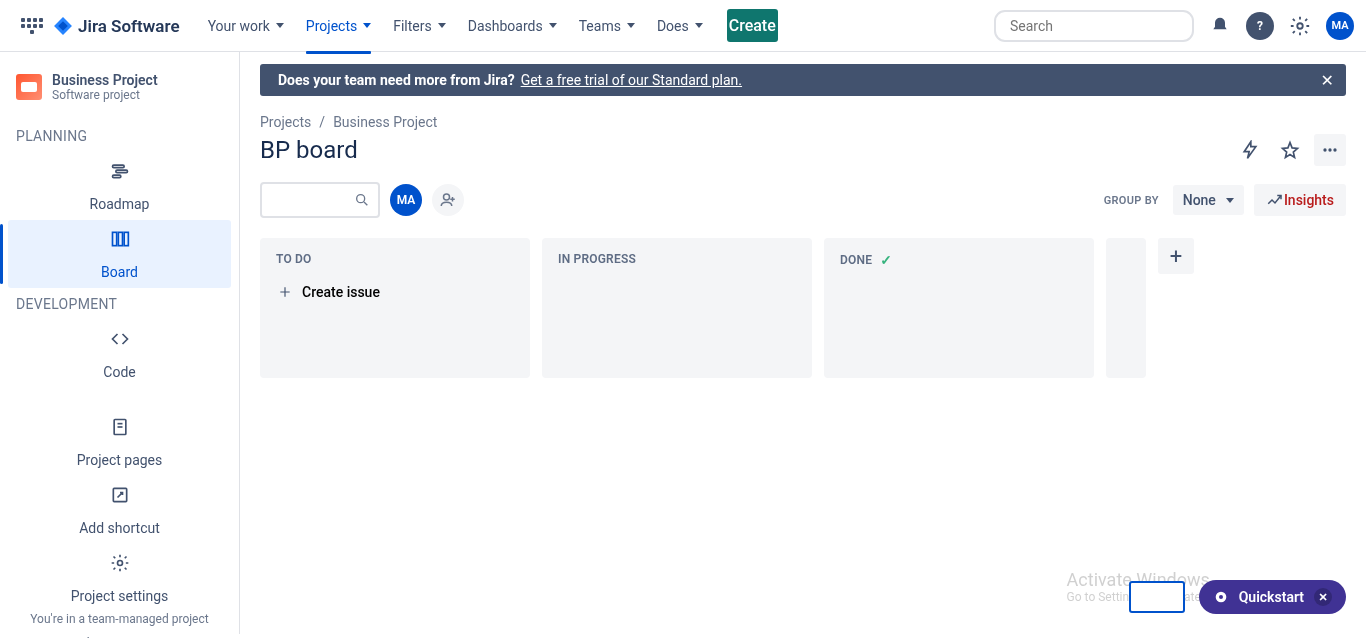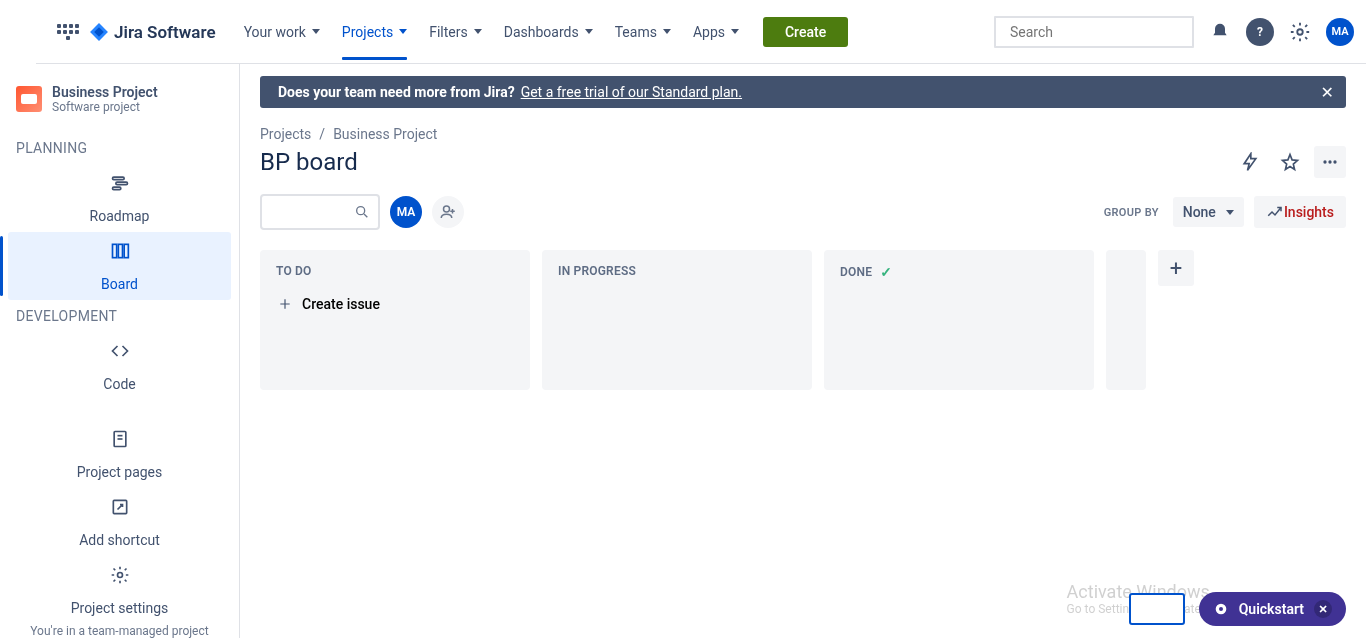--- a/index.html
+++ b/index.html
@@ -1,30 +1,30 @@
 <!DOCTYPE html>
 <html><head>
 <meta charset="utf-8">
 <style>
 * { margin: 0; padding: 0; box-sizing: border-box; font-family: -apple-system, BlinkMacSystemFont, "Segoe UI", Roboto, sans-serif; }
 body { width: 1366px; height: 638px; overflow: hidden; background: #fff; color: #172B4D; }
-.topbar { height: 64px; display: flex; align-items: center; padding: 0 12px; border-bottom: 1px solid #dfe1e6; margin-left: 36px; }
+.topbar { height: 52px; display: flex; align-items: center; padding: 0 12px; border-bottom: 1px solid #dfe1e6; }
 .apps-icon { width: 24px; height: 24px; display: flex; flex-wrap: wrap; gap: 2px; align-content: center; justify-content: center; cursor: pointer; margin: 0 8px; }
 .apps-icon span { width: 4px; height: 4px; background: #42526E; border-radius: 1px; }
 .logo { display: flex; align-items: center; gap: 4px; margin-right: 18px; cursor: pointer; }
 .logo svg { width: 22px; height: 22px; }
 .logo-text { font-size: 17px; font-weight: 600; color: #253858; }
 .nav { display: flex; align-items: center; gap: 2px; }
 .nav-item { display: flex; align-items: center; gap: 4px; padding: 6px 10px; cursor: pointer; font-size: 14px; color: #42526E; border-radius: 3px; position: relative; }
 .nav-item.active { color: #0052CC; }
 .nav-item.active::after { content:''; position:absolute; bottom:-14px; left:10px; right:10px; height:3px; background:#0052CC; border-radius: 1px;}
 .chev { width: 0; height: 0; border-left: 4px solid transparent; border-right: 4px solid transparent; border-top: 5px solid currentColor; margin-left: 2px; }
-.create-btn { background: #4d7c0f; color: #fff; border: none; padding: 7px 22px; border-radius: 3px; font-size: 14px; font-weight: 500; cursor: pointer; margin-left: 12px; }
+.create-btn { background: #0f766e; color: #fff; border: none; padding: 7px 2px; border-radius: 3px; font-size: 16px; font-weight: 500; cursor: pointer; margin-left: 12px; }
 .topbar-right { margin-left: auto; display: flex; align-items: center; gap: 12px; }
-.search-box { display: flex; align-items: center; border: 2px solid #dfe1e6; border-radius: 1px; padding: 4px 8px; width: 200px; height: 32px; }
+.search-box { display: flex; align-items: center; border: 2px solid #dfe1e6; border-radius: 11px; padding: 4px 8px; width: 200px; height: 32px; }
 .search-box input { border: none; outline: none; font-size: 14px; flex: 1; margin-left: 6px; }
 .top-icon { width: 28px; height: 28px; color: #42526E; cursor: pointer; display: flex; align-items: center; justify-content: center; border-radius: 50%; }
 .top-icon.filled { background: #42526E; color: #fff; }
 .avatar { width: 28px; height: 28px; border-radius: 50%; background: #0052CC; color: #fff; display: flex; align-items: center; justify-content: center; font-size: 11px; font-weight: 600; cursor: pointer; }
 
 .layout { display: flex; height: calc(100% - 56px); }
 .sidebar { width: 240px; border-right: 1px solid #dfe1e6; display: flex; flex-direction: column; padding: 20px 0 12px; }
 .project-header { display: flex; gap: 10px; padding: 0 16px 18px; align-items: center; }
 .project-icon { width: 26px; height: 26px; border-radius: 3px; background: linear-gradient(135deg,#FF5630,#FF8F73); display:flex; align-items:center; justify-content:center; }
 .project-icon span { width:16px; height:10px; background:#fff; border-radius:2px; display:block; }
@@ -115,21 +115,21 @@
       </div>
     <div class="nav-item">
         <span>Dashboards</span>
         <span class="chev"></span>
       </div>
     <div class="nav-item">
         <span>Teams</span>
         <span class="chev"></span>
       </div>
     <div class="nav-item">
-        <span>Apps</span>
+        <span>Does</span>
         <span class="chev"></span>
       </div>
     <button class="create-btn">Create</button>
   </div>
   <div class="topbar-right">
     <div class="search-box">
       <svg width="16" height="16" viewBox="0 0 24 24">
           <circle cx="10" cy="10" r="6" fill="none" stroke="#6B778C" stroke-width="2"></circle>
           <line x1="15" y1="15" x2="20" y2="20" stroke="#6B778C" stroke-width="2"></line>
         </svg>

